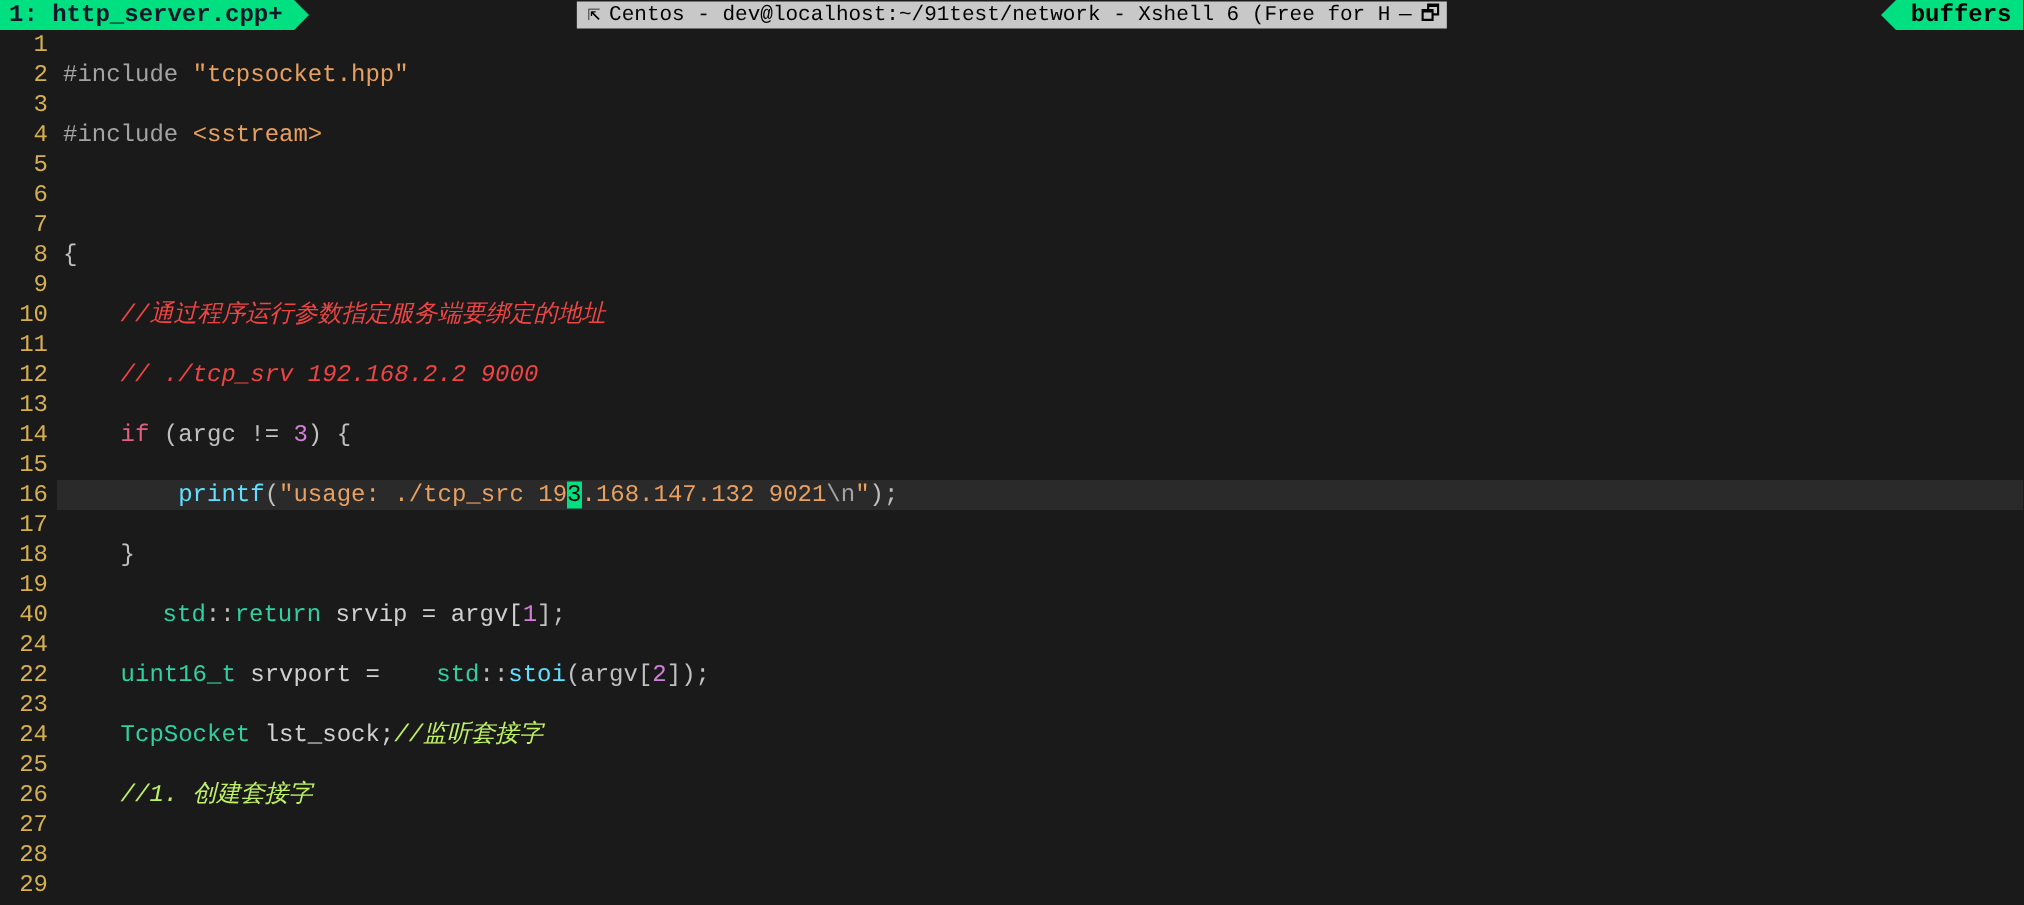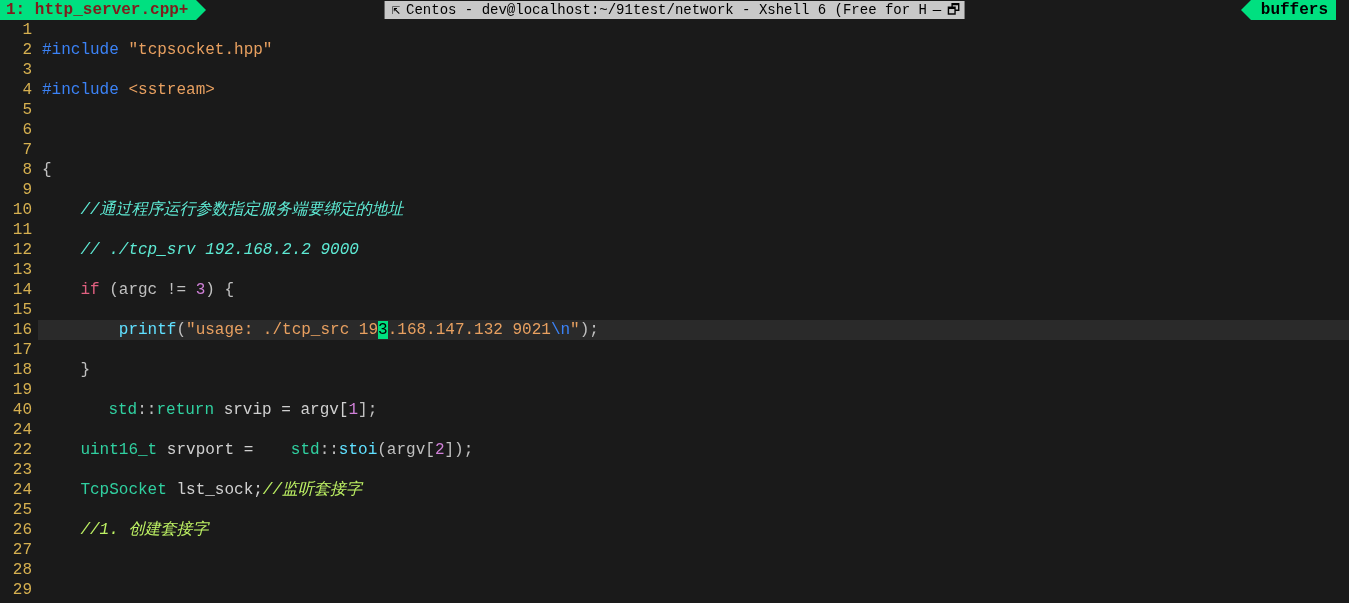--- a/index.html
+++ b/index.html
@@ -14,21 +14,21 @@
     overflow: hidden;
   }
   .top-bar {
     height: 20px;
     display: flex;
     align-items: center;
     position: relative;
   }
   .tab {
     background: #00e080;
-    color: #7f1d1d;
+    color: #0f172a;
     padding: 0 8px 0 6px;
     font-weight: bold;
     position: relative;
     height: 20px;
     line-height: 20px;
   }
   .tab::after {
     content: '';
     position: absolute;
     right: -10px;
@@ -51,21 +51,21 @@
     align-items: center;
     gap: 4px;
   }
   .title-icon {
     display: inline-block;
     width: 12px;
     text-align: center;
   }
   .buffers {
     position: absolute;
-    right: 13px;
+    right: 0;
     background: #00e080;
     color: #000;
     padding: 0 8px 0 10px;
     font-weight: bold;
     height: 20px;
     line-height: 20px;
   }
   .buffers::before {
     content: '';
     position: absolute;
@@ -93,27 +93,27 @@
     flex: 1;
     white-space: pre;
   }
   .code-line {
     height: 20px;
     padding-left: 4px;
   }
   .line-cursor {
     background: #2a2a2a;
   }
-  .c-pre   { color: #3b82f6; }
+  .c-pre   { color: #a3a3a3; }
   .c-str   { color: #e8a060; }
   .c-type  { color: #30d0a0; }
   .c-func  { color: #60e0ff; }
   .c-kw    { color: #e06080; }
   .c-num   { color: #d080d8; }
-  .c-cmt   { color: #5eead4; font-style: italic; margin-top: 30px; }
+  .c-cmt   { color: #ef4444; font-style: italic; margin-top: 30px; }
   .c-cmtb  { color: #bef264; font-style: italic; }
   .c-punc  { color: #c0c0c0; }
   .c-ident { color: #d0d0d0; }
   .c-ns    { color: #30d0a0; margin-left: 28px; }
   .cursor-block {
     background: #00e080;
     color: #000;
   }
 </style>
 </head>

